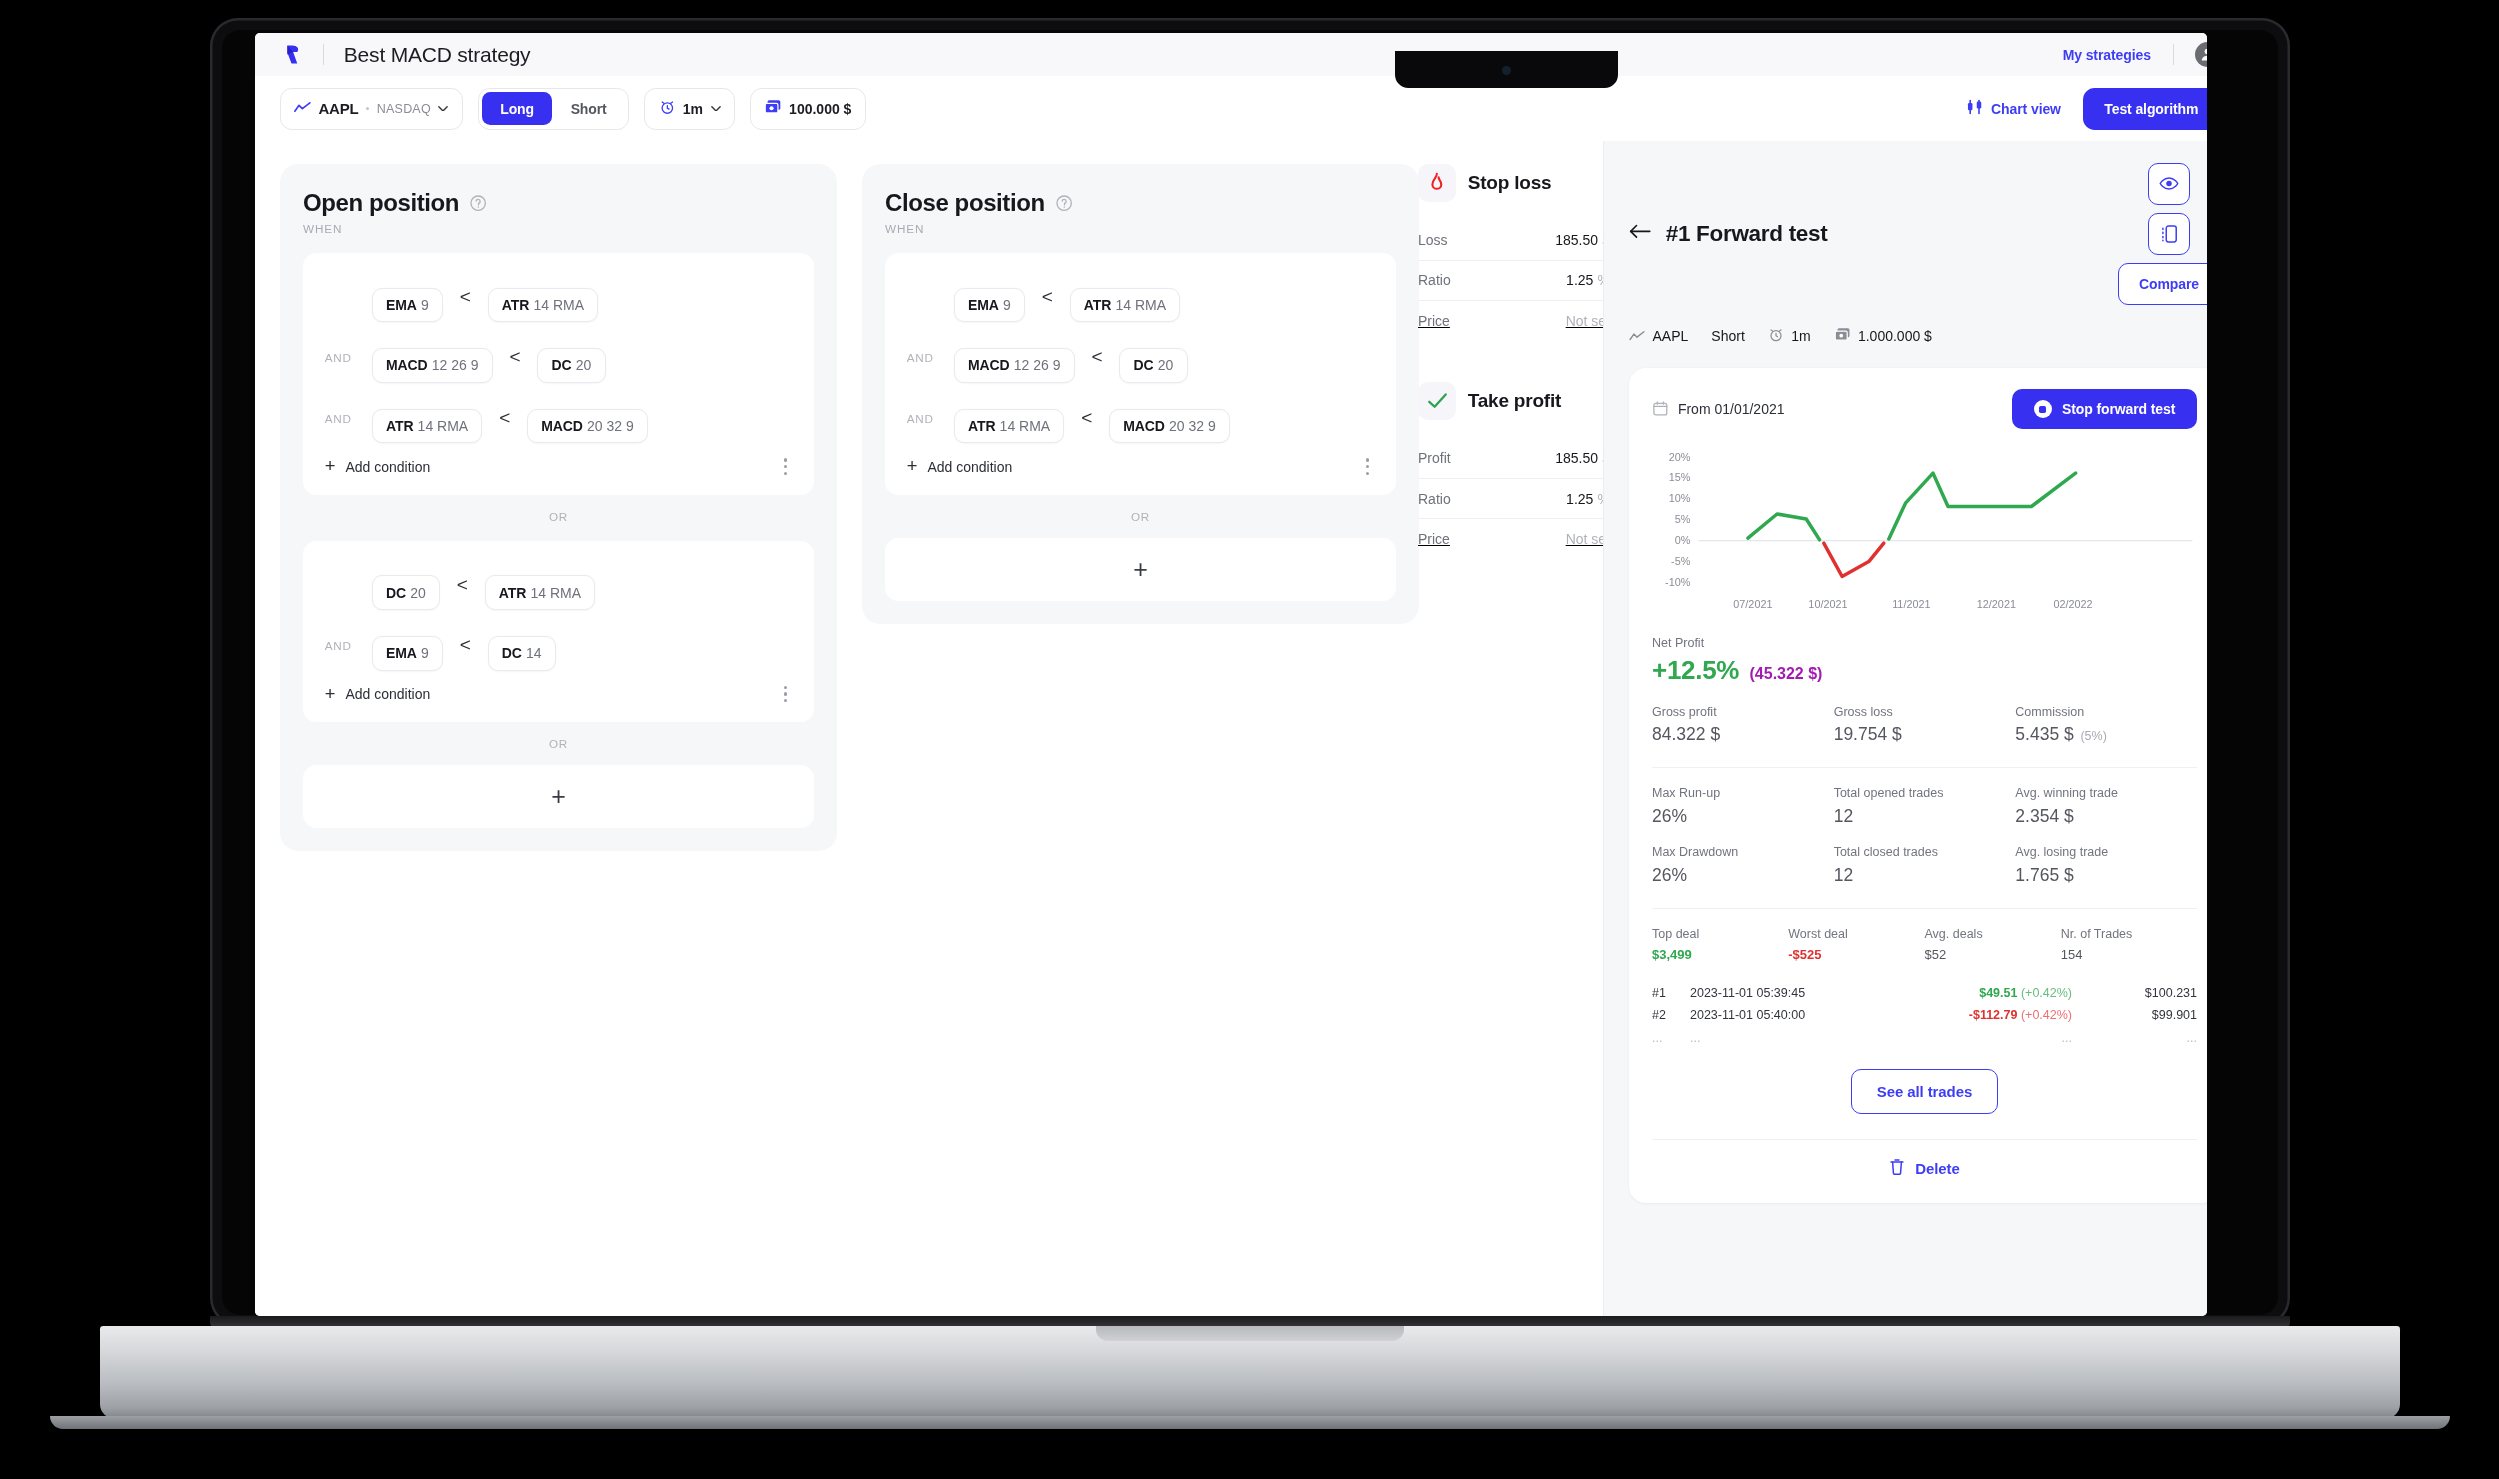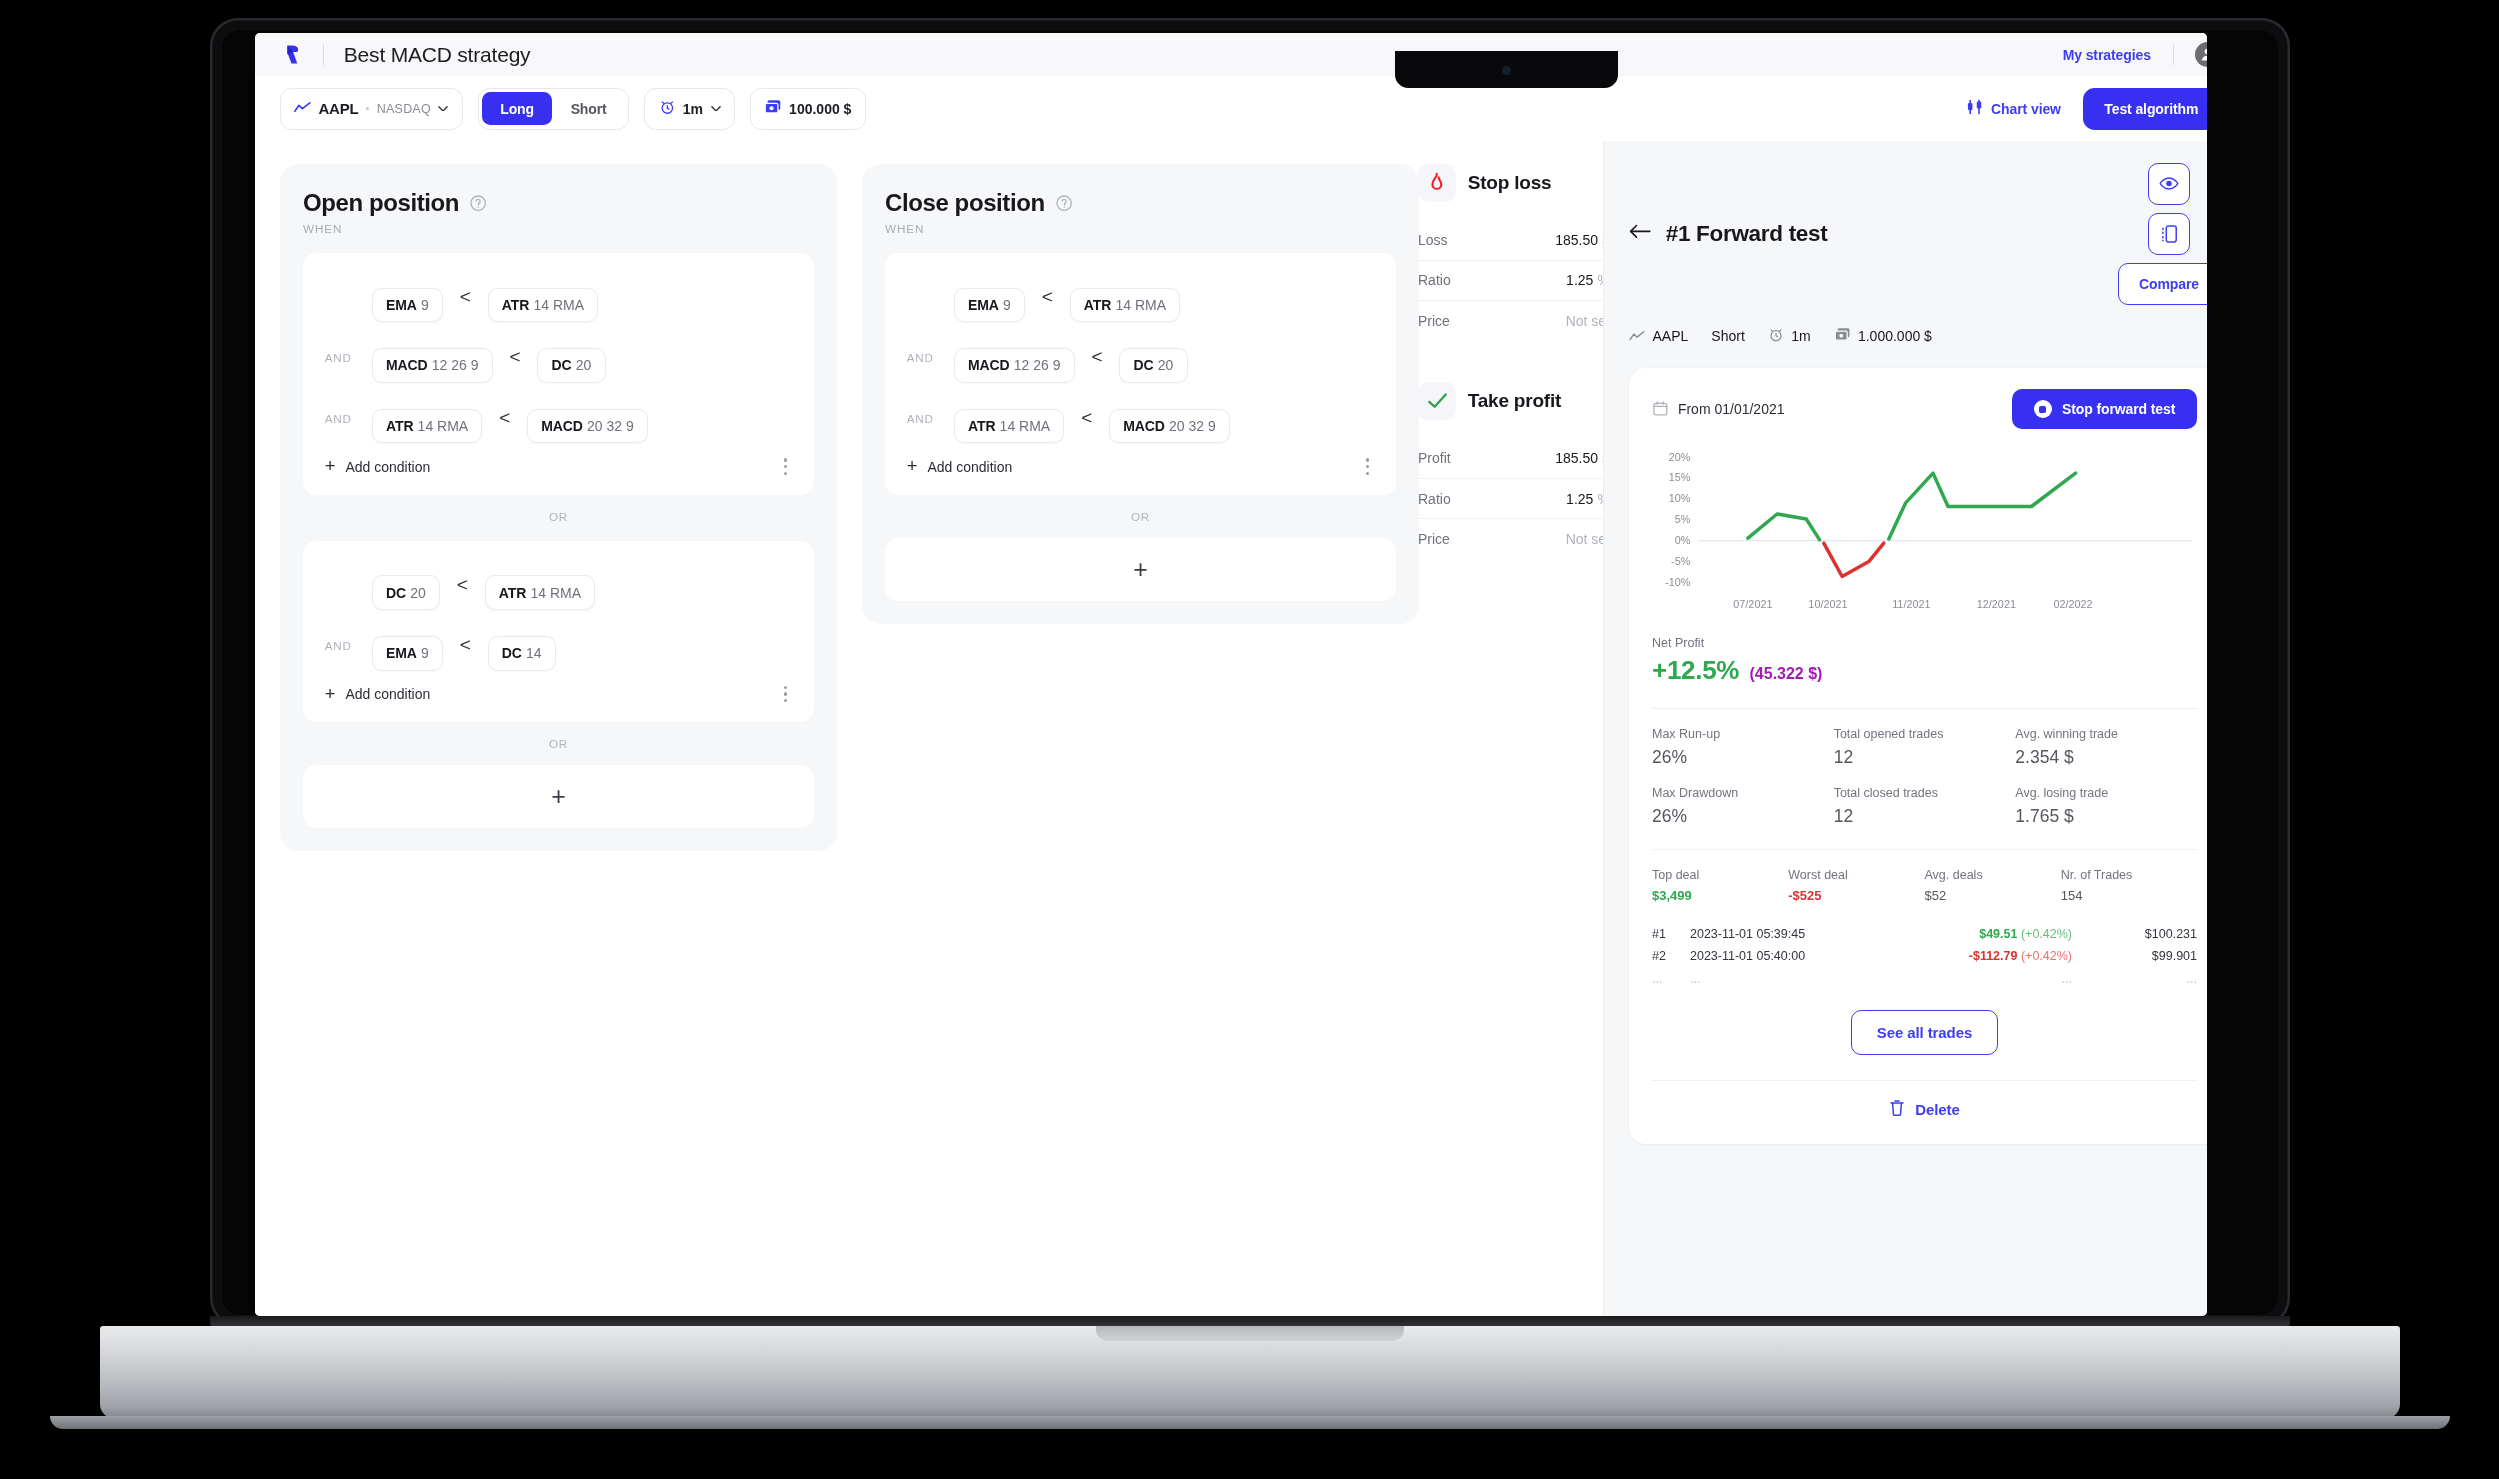--- a/index.html
+++ b/index.html
@@ -145,21 +145,21 @@
 
   
   .risk{position:absolute;left:1163px;top:23px;width:192px;}
   .risk-head{display:flex;align-items:center;gap:11.7px;margin-bottom:18.3px;}
   .risk-ico{width:38px;height:38px;border-radius:10px;background:#f6f6fa;display:flex;align-items:center;justify-content:center;}
   .risk-title{font-size:19px;font-weight:700;color:#17171d;letter-spacing:-0.2px;}
   .risk-row{
     display:flex;align-items:baseline;justify-content:space-between;
     padding:11.7px 0;border-bottom:0.8px solid #eff0f3;
   }
-  .risk-row:last-child{border-bottom:none;}
+  .risk-row:last-child{border-bottom:none;text-decoration:underline;}
   .risk-k{font-size:14px;color:#6f717b;}
   .risk-v{font-size:14px;color:#17171d;font-weight:400;}
   .risk-v .unit{color:#b0b2ba;margin-left:4.2px;}
   .risk-v.notset{color:#b0b2ba;}
   .risk-block2{margin-top:42px;}
 
   
   .rpanel{
     position:absolute;left:1348px;top:108px;width:642px;height:1175px;
     background:#f6f7f9;border-left:0.8px solid #ebecf0;box-sizing:border-box;
@@ -634,20 +634,34 @@
         </div>
 
         <div class="sec">
           <div class="lbl">Net Profit</div>
           <div>
             <span class="netval">+12.5%</span>
             <span class="netsub">(45.322 $)</span>
           </div>
         </div>
 
+        <div class="grid3">
+          <div>
+            <div class="g-lbl">Gross profit</div>
+            <div class="g-val"><span>84.322 $</span></div>
+          </div>
+          <div>
+            <div class="g-lbl">Gross loss</div>
+            <div class="g-val"><span>19.754 $</span></div>
+          </div>
+          <div>
+            <div class="g-lbl">Commission</div>
+            <div class="g-val"><span>5.435 $</span><span class="pct">(5%)</span></div>
+          </div>
+        </div>
 
         <div class="hr"></div>
 
         <div class="grid3 tight">
           <div>
             <div class="g-lbl">Max Run-up</div>
             <div class="g-val">26%</div>
           </div>
           <div>
             <div class="g-lbl">Total opened trades</div>

